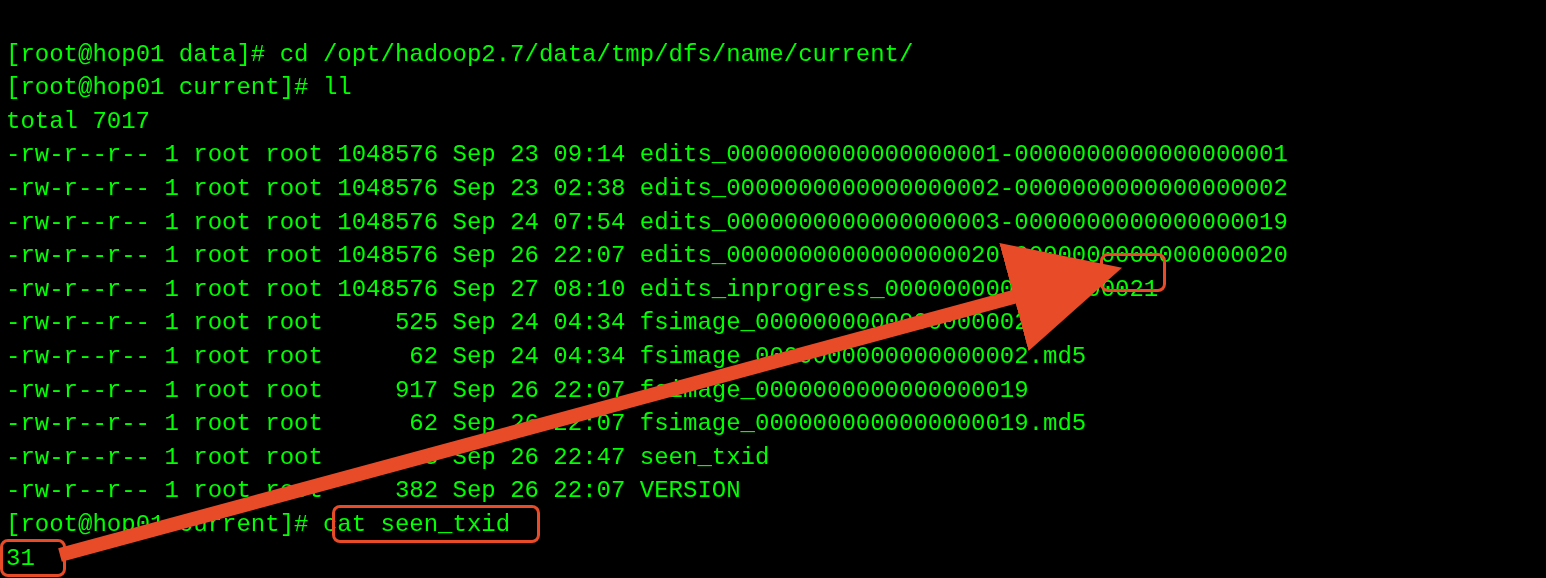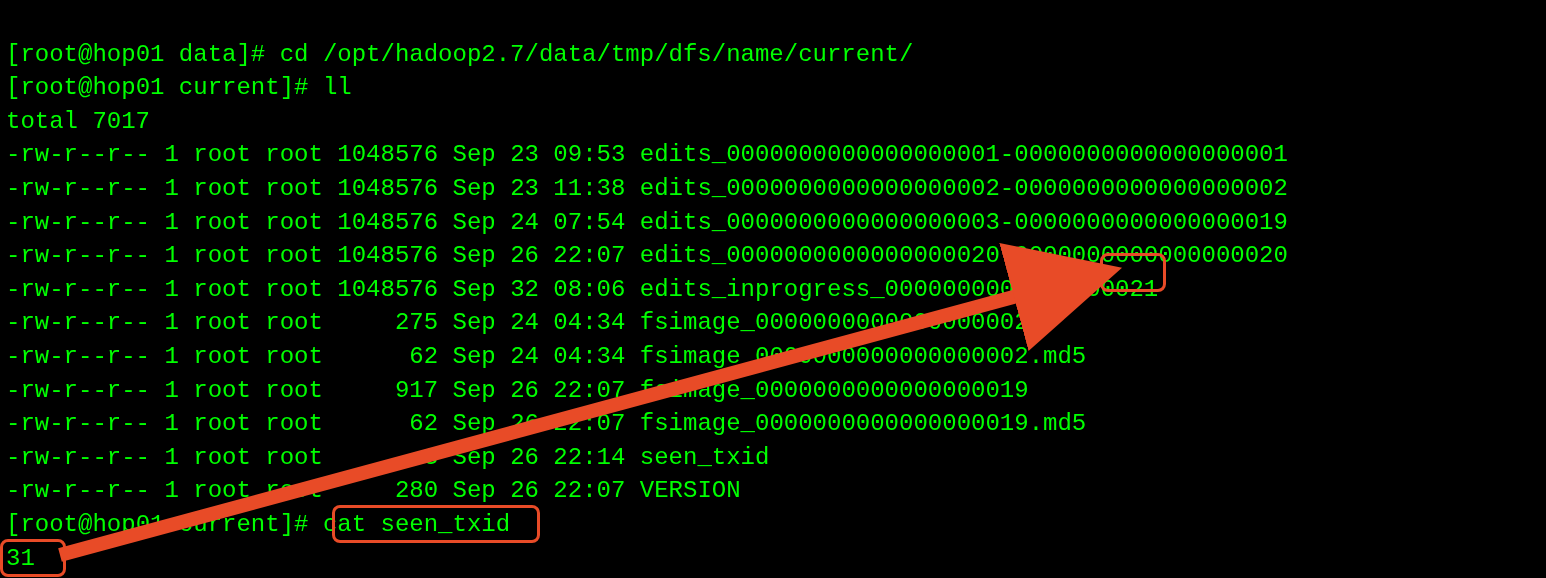--- a/index.html
+++ b/index.html
@@ -34,31 +34,31 @@
     border-radius: 8px;
   }
 </style>
 </head>
 <body>
 
 <div class="terminal">
 <span>[<span>root</span>@<span>hop01</span> <span>data</span>]# <span>cd /opt/hadoop2.7/data/tmp/dfs/name/current/</span></span>
 <span>[<span>root</span>@<span>hop01</span> <span>current</span>]# <span>ll</span></span>
 <span>total 7017</span>
-<span><span>-rw-r--r--</span> <span>1</span> <span>root</span> <span>root</span> <span>1048576</span> <span>Sep</span> <span>23</span> <span>09:53</span> <span>edits_0000000000000000001-0000000000000000001</span></span>
-<span><span>-rw-r--r--</span> <span>1</span> <span>root</span> <span>root</span> <span>1048576</span> <span>Sep</span> <span>23</span> <span>11:38</span> <span>edits_0000000000000000002-0000000000000000002</span></span>
+<span><span>-rw-r--r--</span> <span>1</span> <span>root</span> <span>root</span> <span>1048576</span> <span>Sep</span> <span>23</span> <span>09:14</span> <span>edits_0000000000000000001-0000000000000000001</span></span>
+<span><span>-rw-r--r--</span> <span>1</span> <span>root</span> <span>root</span> <span>1048576</span> <span>Sep</span> <span>23</span> <span>02:38</span> <span>edits_0000000000000000002-0000000000000000002</span></span>
 <span><span>-rw-r--r--</span> <span>1</span> <span>root</span> <span>root</span> <span>1048576</span> <span>Sep</span> <span>24</span> <span>07:54</span> <span>edits_0000000000000000003-0000000000000000019</span></span>
 <span><span>-rw-r--r--</span> <span>1</span> <span>root</span> <span>root</span> <span>1048576</span> <span>Sep</span> <span>26</span> <span>22:07</span> <span>edits_0000000000000000020-0000000000000000020</span></span>
-<span><span>-rw-r--r--</span> <span>1</span> <span>root</span> <span>root</span> <span>1048576</span> <span>Sep</span> <span>32</span> <span>08:06</span> <span>edits_inprogress_0000000000000000021</span></span>
-<span><span>-rw-r--r--</span> <span>1</span> <span>root</span> <span>root</span> <span>    275</span> <span>Sep</span> <span>24</span> <span>04:34</span> <span>fsimage_0000000000000000002</span></span>
+<span><span>-rw-r--r--</span> <span>1</span> <span>root</span> <span>root</span> <span>1048576</span> <span>Sep</span> <span>27</span> <span>08:10</span> <span>edits_inprogress_0000000000000000021</span></span>
+<span><span>-rw-r--r--</span> <span>1</span> <span>root</span> <span>root</span> <span>    525</span> <span>Sep</span> <span>24</span> <span>04:34</span> <span>fsimage_0000000000000000002</span></span>
 <span><span>-rw-r--r--</span> <span>1</span> <span>root</span> <span>root</span> <span>     62</span> <span>Sep</span> <span>24</span> <span>04:34</span> <span>fsimage_0000000000000000002.md5</span></span>
 <span><span>-rw-r--r--</span> <span>1</span> <span>root</span> <span>root</span> <span>    917</span> <span>Sep</span> <span>26</span> <span>22:07</span> <span>fsimage_0000000000000000019</span></span>
 <span><span>-rw-r--r--</span> <span>1</span> <span>root</span> <span>root</span> <span>     62</span> <span>Sep</span> <span>26</span> <span>22:07</span> <span>fsimage_0000000000000000019.md5</span></span>
-<span><span>-rw-r--r--</span> <span>1</span> <span>root</span> <span>root</span> <span>      3</span> <span>Sep</span> <span>26</span> <span>22:14</span> <span>seen_txid</span></span>
-<span><span>-rw-r--r--</span> <span>1</span> <span>root</span> <span>root</span> <span>    280</span> <span>Sep</span> <span>26</span> <span>22:07</span> <span>VERSION</span></span>
+<span><span>-rw-r--r--</span> <span>1</span> <span>root</span> <span>root</span> <span>      3</span> <span>Sep</span> <span>26</span> <span>22:47</span> <span>seen_txid</span></span>
+<span><span>-rw-r--r--</span> <span>1</span> <span>root</span> <span>root</span> <span>    382</span> <span>Sep</span> <span>26</span> <span>22:07</span> <span>VERSION</span></span>
 <span>[<span>root</span>@<span>hop01</span> <span>current</span>]# <span>cat seen_txid</span></span>
 <span>31</span>
 </div>
 
 <div class="annotation-layer">
   <svg width="1546" height="578">
     <defs>
       <marker id="arrowhead" markerWidth="8" markerHeight="8" refX="6" refY="4" orient="auto">
         <polygon points="0 0, 8 4, 0 8" fill="#e84b27"></polygon>
       </marker>

